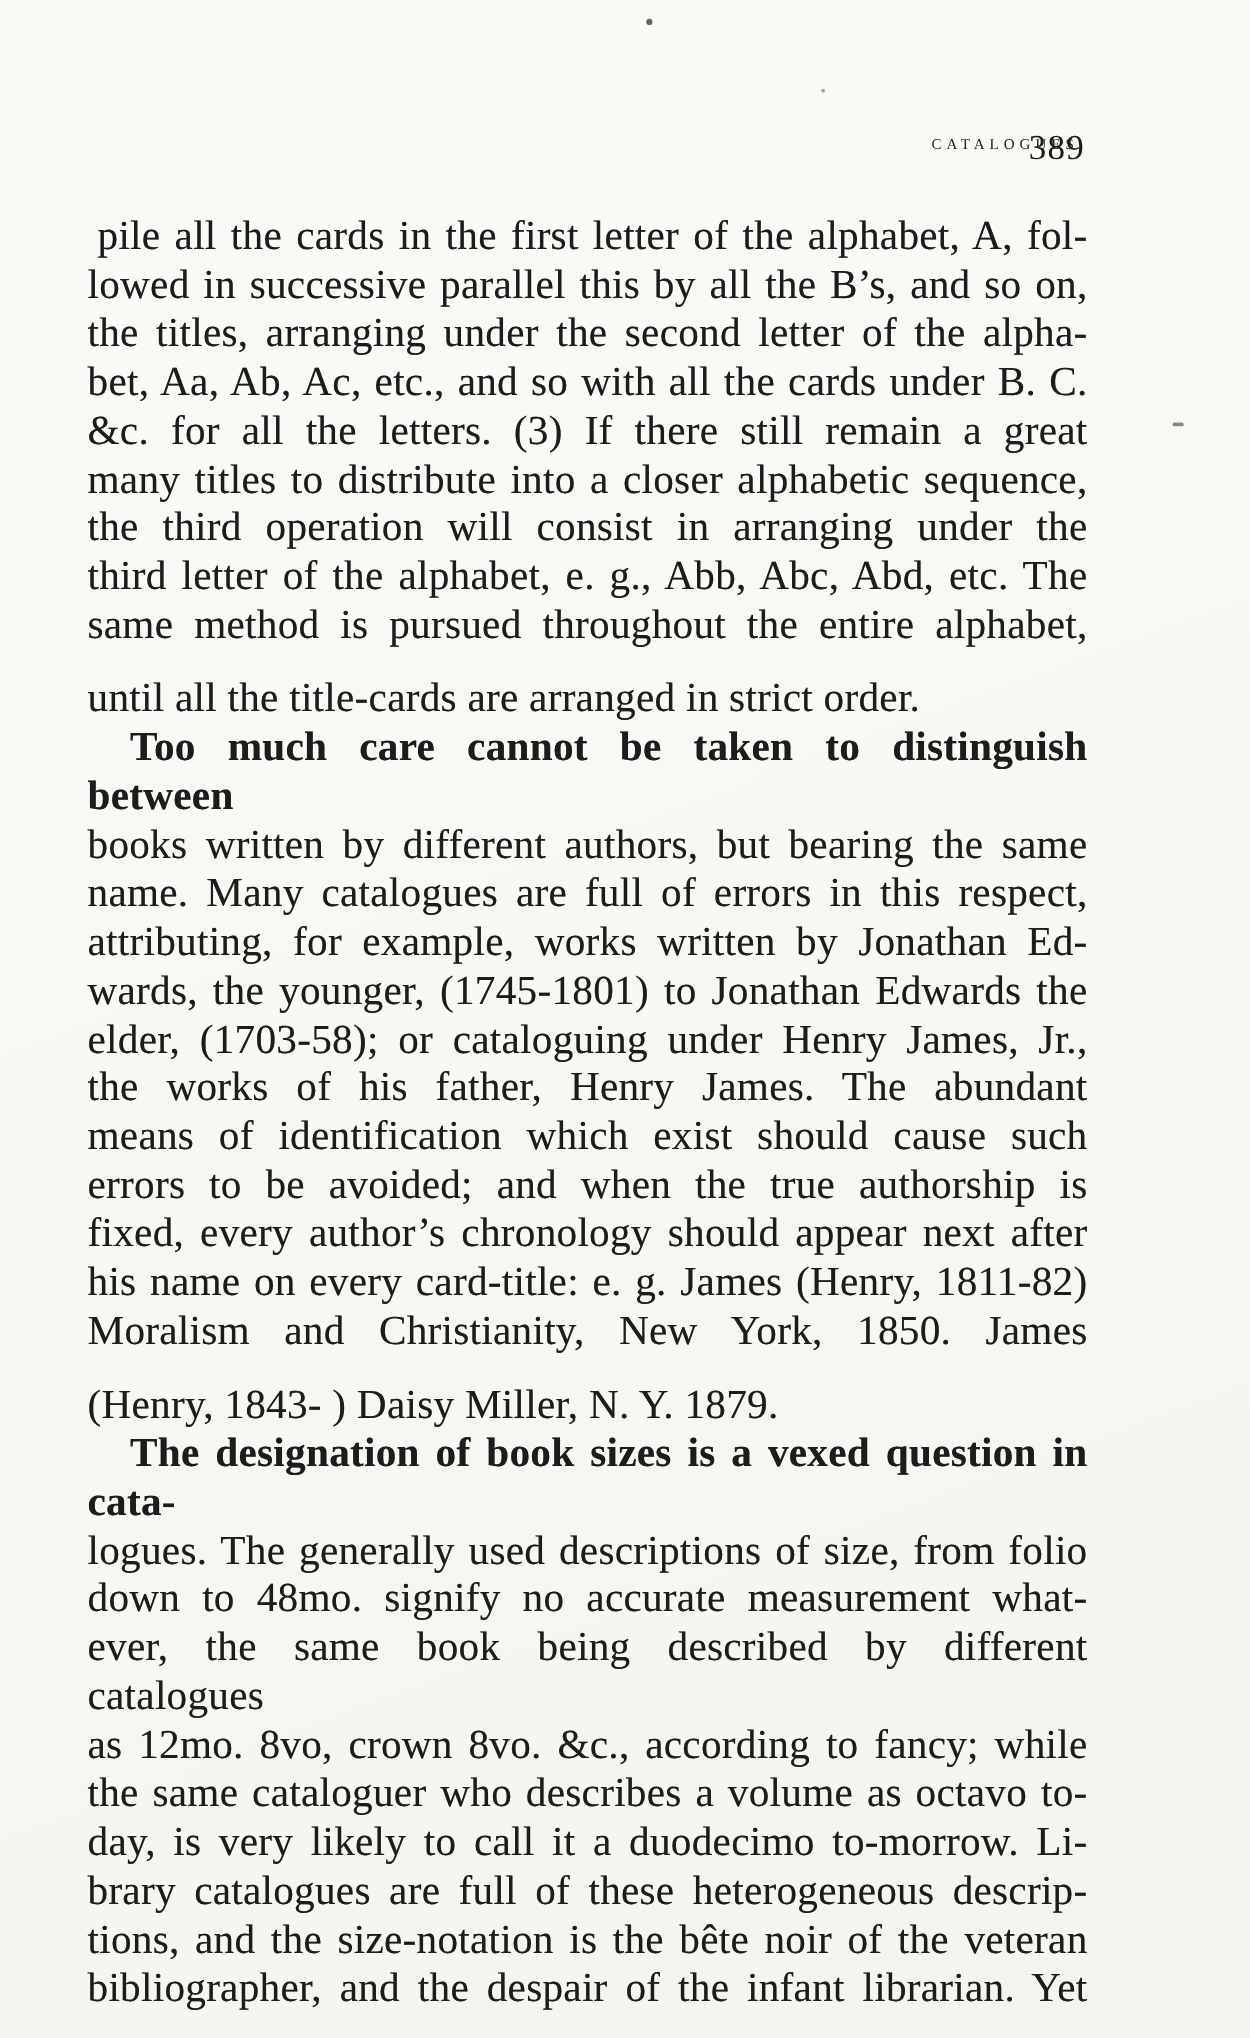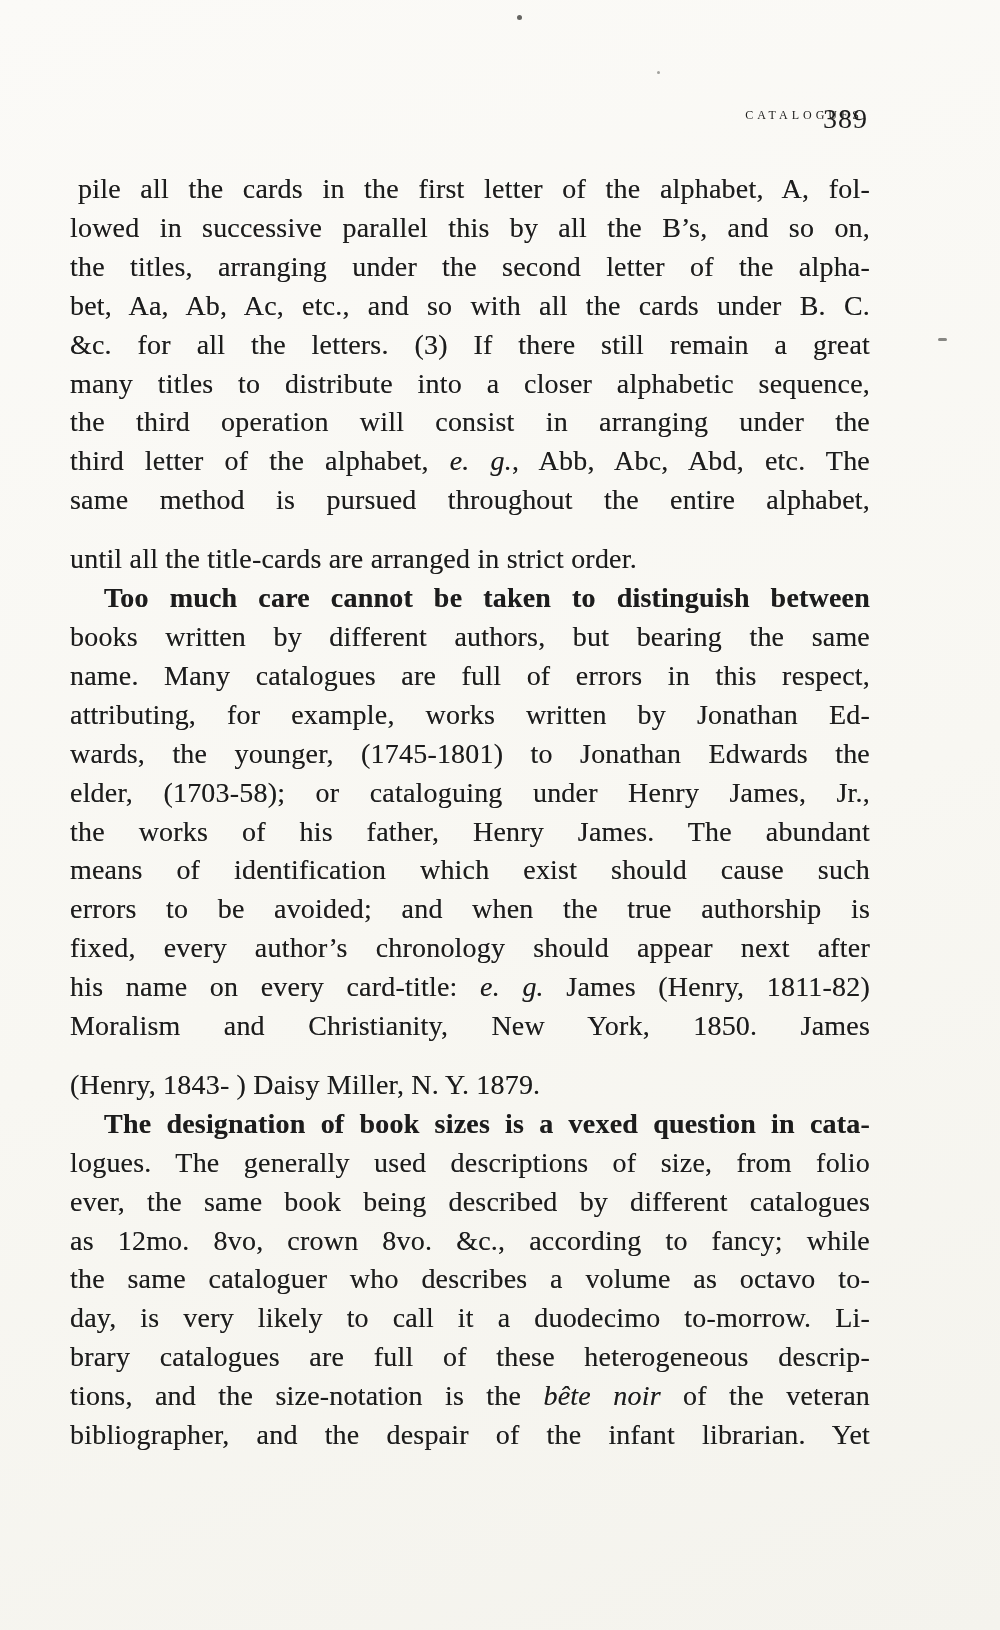--- a/index.html
+++ b/index.html
@@ -37,34 +37,34 @@
     color: #20201f;
   }
   .head-page {
     position: absolute;
     right: 2px;
     top: -5px;
     font-size: 28px;
     letter-spacing: 1px;
   }
   .body-text {
-    font-size: 28px;
+    font-size: 33px;
     line-height: 38.9px;
     letter-spacing: 0.2px;
     text-shadow: 0 0 0.45px rgba(20,20,20,0.5);
   }
   .paragraph { margin: 0; }
   .line {
     text-align: justify;
     text-align-last: justify;
   }
   .line-last { text-align-last: left; margin-top: 20px; }
   .indent-normal { text-indent: 34px; font-weight: bold; }
   .indent-small  { text-indent: 8px; }
-  .italic { font-style: italic; }
+  .italic { }
   .speck {
     position: absolute;
     background: #4a4a46;
     border-radius: 50%;
   }
   .speck-1 { left: 517px; top: 15px; width: 5px; height: 5px; opacity: 0.85; }
   .speck-2 { left: 657px; top: 71px; width: 3px; height: 3px; opacity: 0.5; }
   .speck-3 { left: 938px; top: 338px; width: 9px; height: 3px; border-radius: 2px; opacity: 0.65; }
 </style>
 </head>
@@ -104,20 +104,21 @@
           <div class="line"><span>means of identification which exist should cause such</span></div>
           <div class="line"><span>errors to be avoided; and when the true authorship is</span></div>
           <div class="line"><span>fixed, every author’s chronology should appear next after</span></div>
           <div class="line"><span>his name on every card-title: </span><span class="italic">e. g.</span><span> James (Henry, 1811-82)</span></div>
           <div class="line"><span>Moralism and Christianity, New York, 1850. James</span></div>
           <div class="line line-last"><span>(Henry, 1843- ) Daisy Miller, N. Y. 1879.</span></div>
         </div>
         <div class="paragraph">
           <div class="line indent-normal"><span>The designation of book sizes is a vexed question in cata-</span></div>
           <div class="line"><span>logues. The generally used descriptions of size, from folio</span></div>
+          <div class="line"><span>down to 48mo. signify </span><span class="italic">no accurate measurement</span><span> what-</span></div>
           <div class="line"><span>ever, the same book being described by different catalogues</span></div>
           <div class="line"><span>as 12mo. 8vo, crown 8vo. &amp;c., according to fancy; while</span></div>
           <div class="line"><span>the same cataloguer who describes a volume as octavo to-</span></div>
           <div class="line"><span>day, is very likely to call it a duodecimo to-morrow. Li-</span></div>
           <div class="line"><span>brary catalogues are full of these heterogeneous descrip-</span></div>
           <div class="line"><span>tions, and the size-notation is the </span><span class="italic">bête noir</span><span> of the veteran</span></div>
           <div class="line"><span>bibliographer, and the despair of the infant librarian. Yet</span></div>
         </div>
       </div>
   </div>

